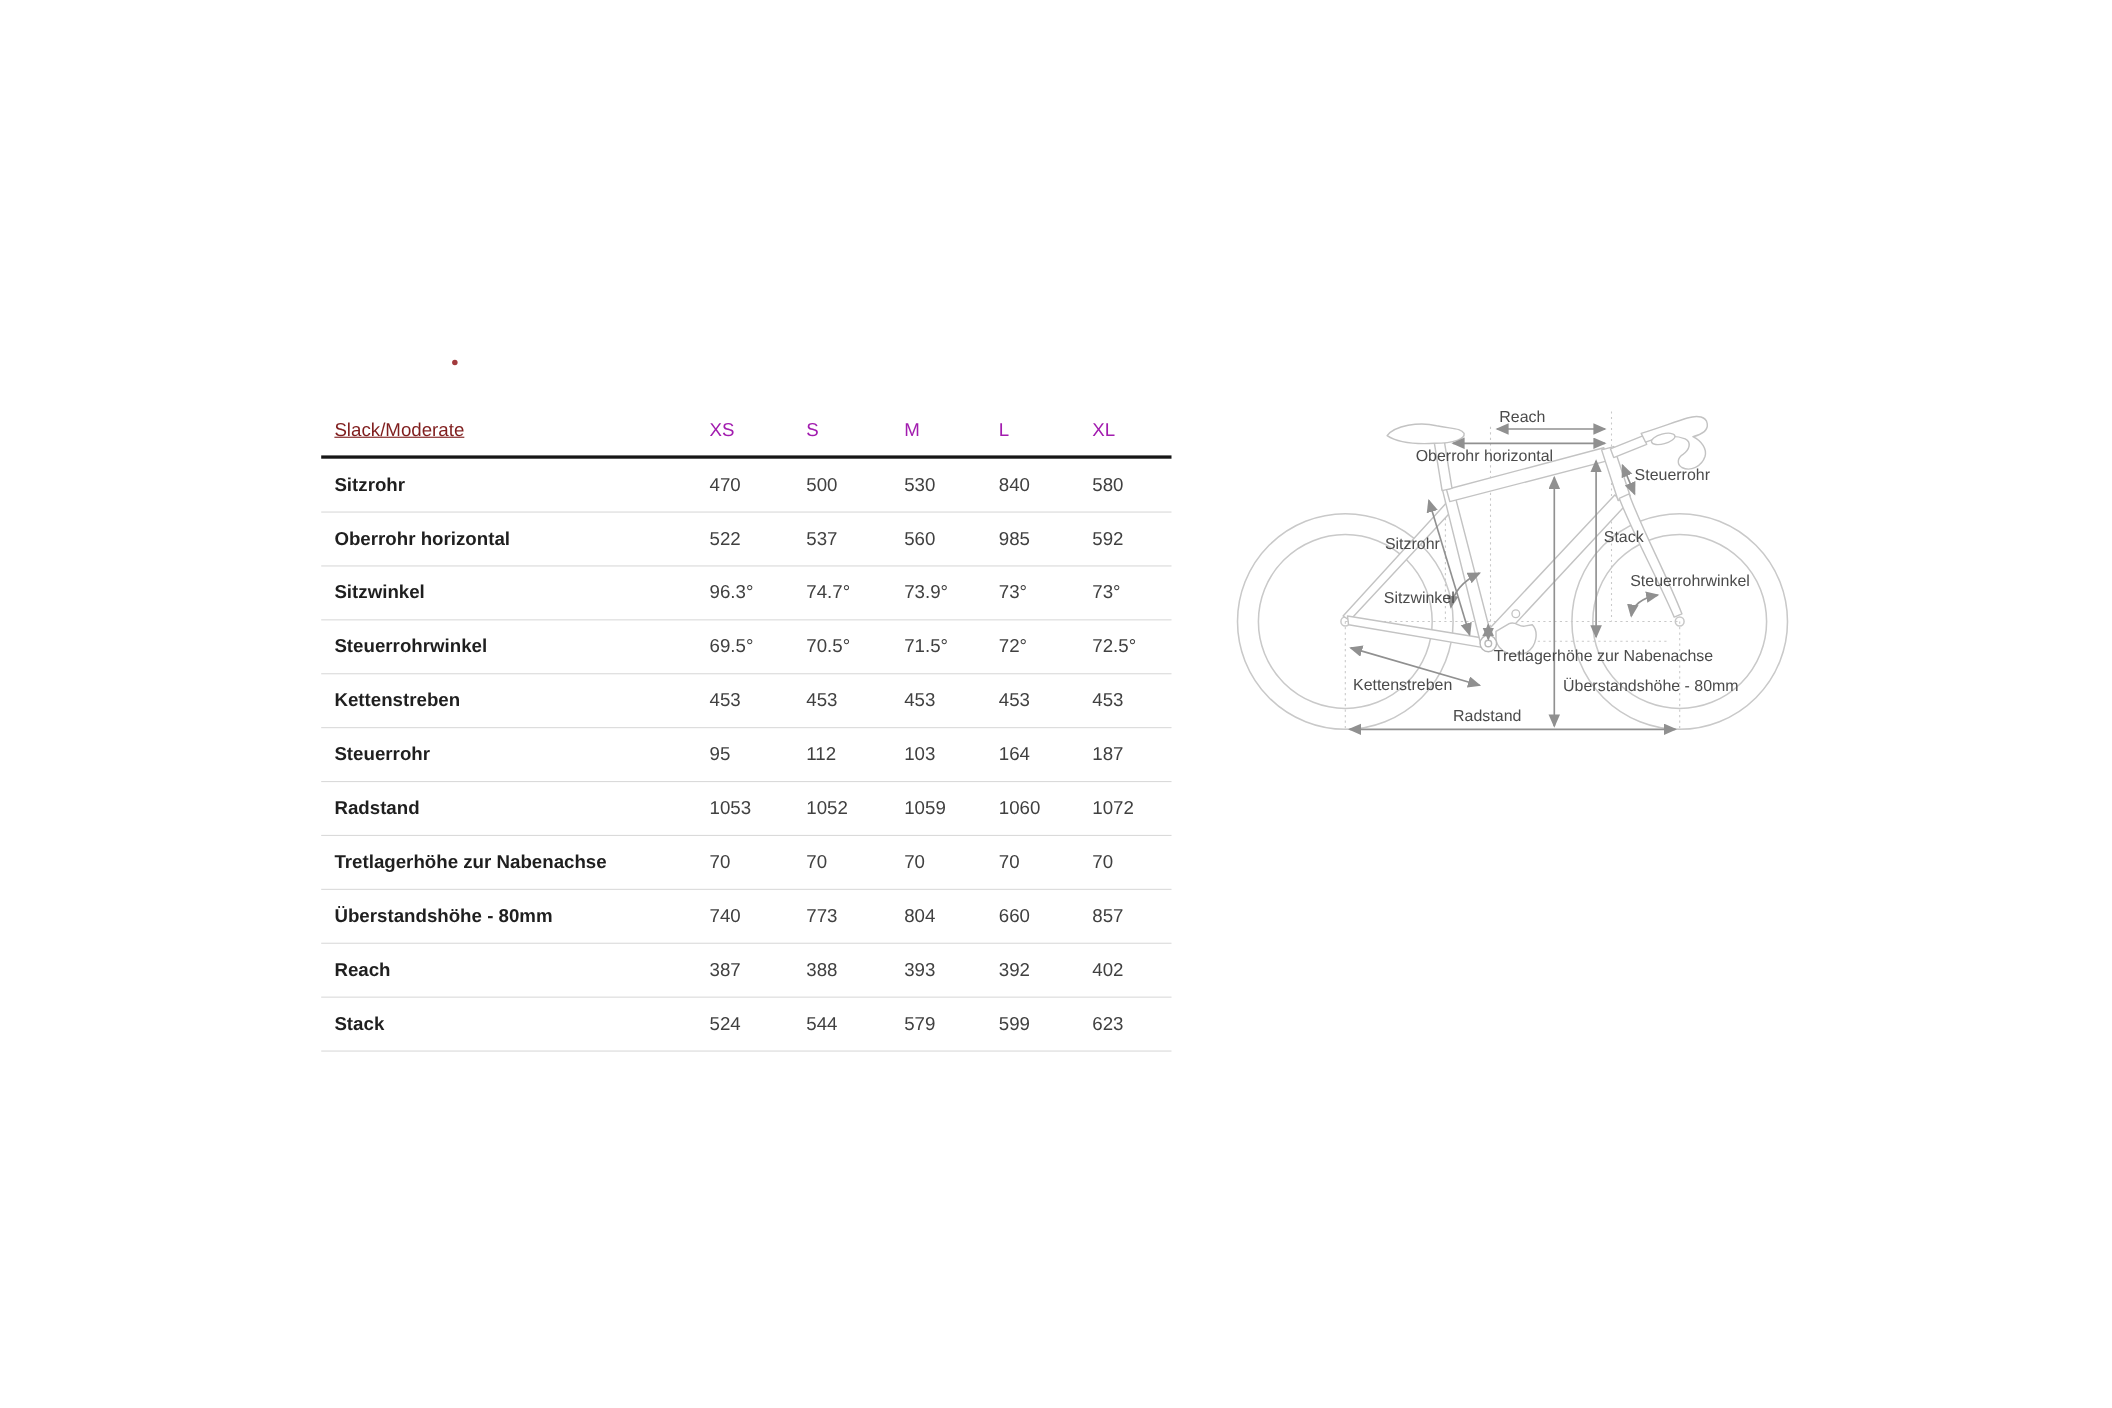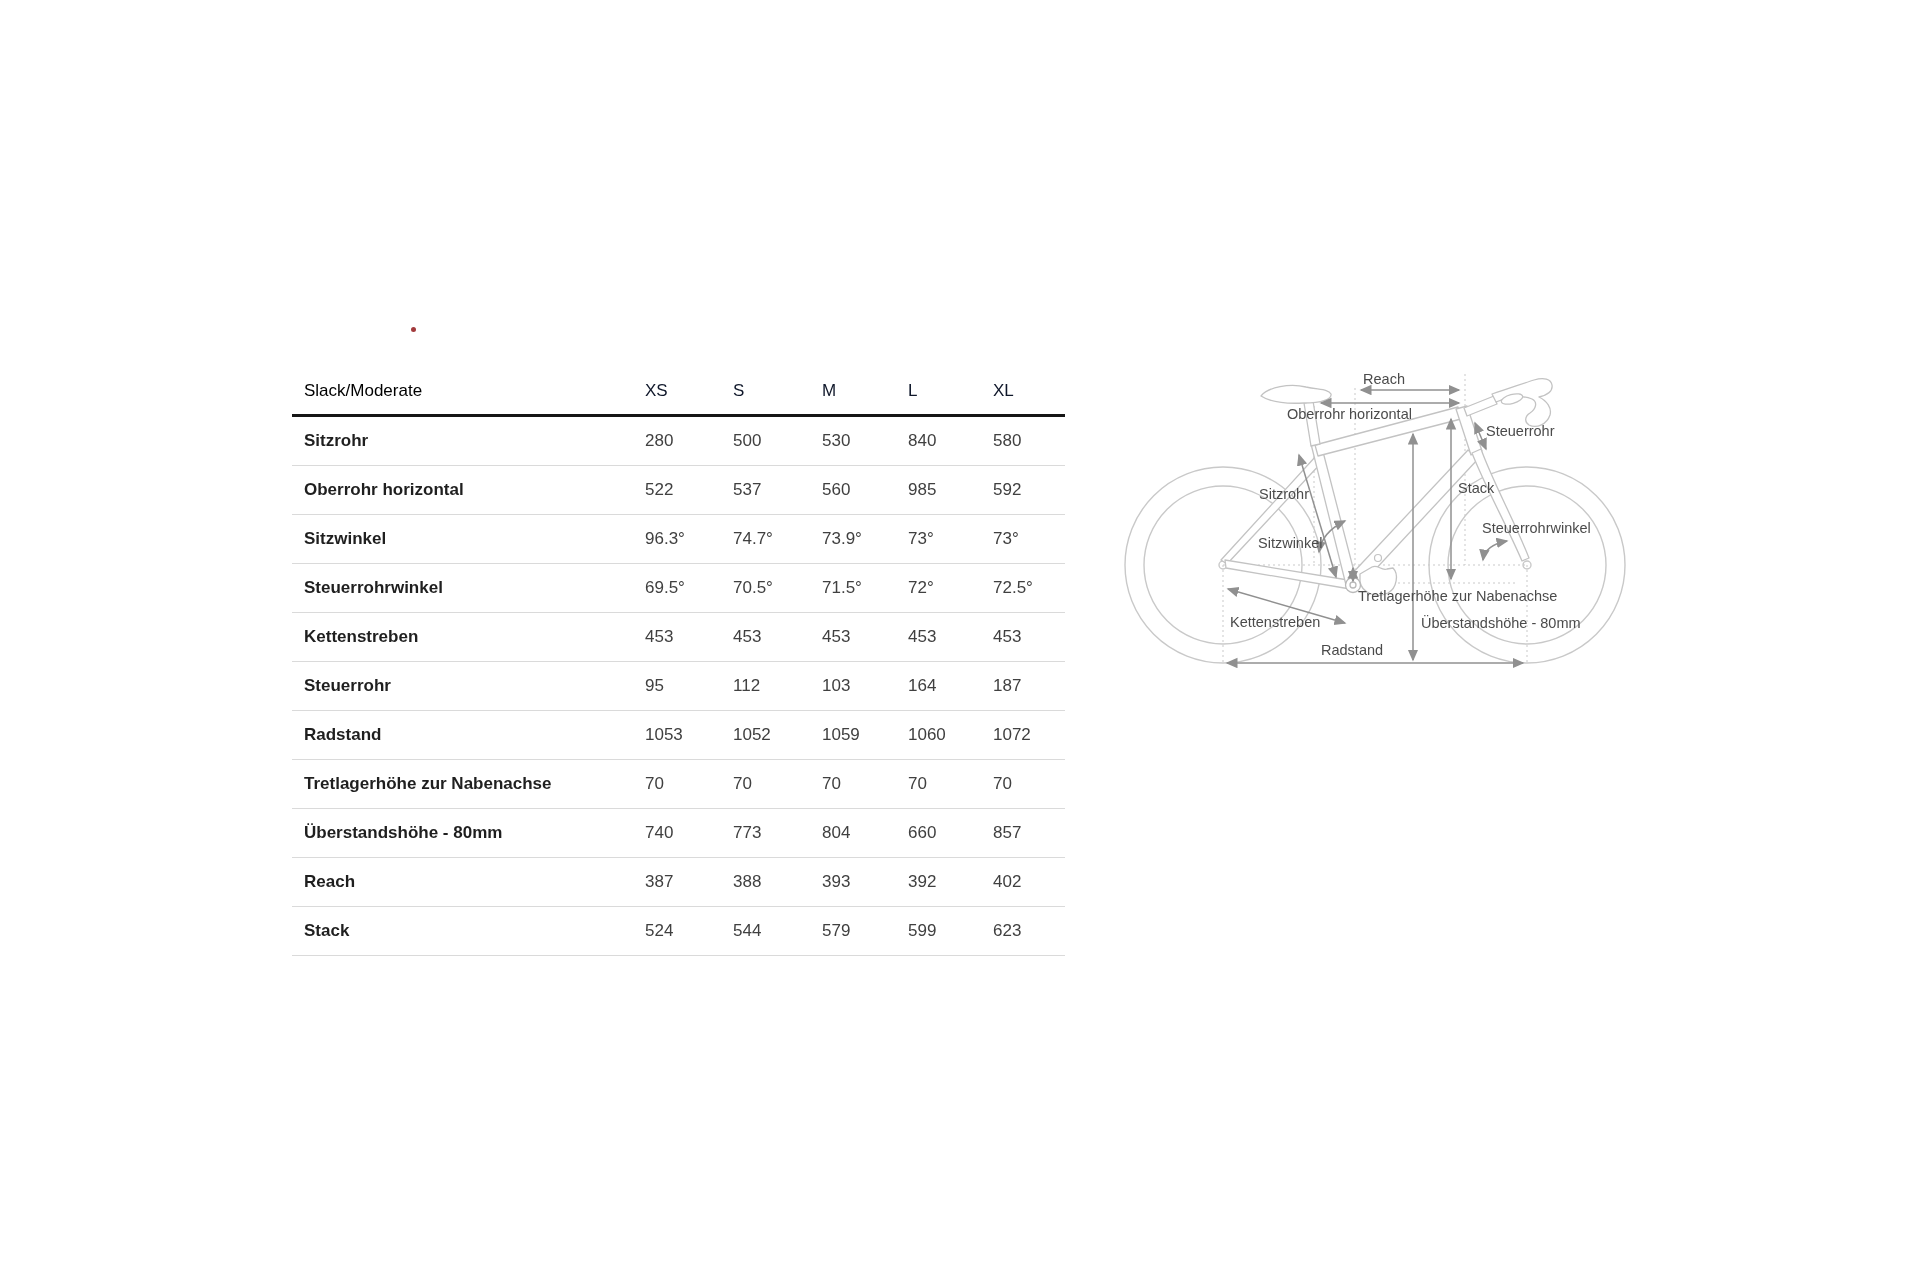--- a/index.html
+++ b/index.html
@@ -21,22 +21,22 @@
     align-items:center;
     height:49px;
     box-sizing:border-box;
     border-bottom:1px solid #dadada;
   }
   .grow.header{
     border-bottom:3px solid #161616;
   }
   .cell{white-space:nowrap;}
   .cell.rowlabel{padding-left:12px;font-weight:700;color:#1f1f1f;}
-  .header .cell.rowlabel{font-weight:400;color:#000000;}
-  .header .cell.val{color:#0f172a;}
+  .header .cell.rowlabel{font-weight:400;color:#7f1d1d;text-decoration:underline;}
+  .header .cell.val{color:#a21caf;}
   .diagram{
     position:absolute;left:1120px;top:352px;width:520px;height:330px;
   }
   .diagram text{
     font-family:"Liberation Sans", sans-serif;
     font-size:14.5px;fill:#4b4b4b;
   }
   .tube{fill:#ffffff;stroke:#c3c3c3;stroke-width:1.3;stroke-linejoin:round;}
   .wheel{fill:none;stroke:#c9c9c9;stroke-width:1.4;}
   .guide{stroke:#c9c9c9;stroke-width:1;stroke-dasharray:2 3;fill:none;}
@@ -54,21 +54,21 @@
       <div class="cell rowlabel">Slack/Moderate</div>
       <div class="cell val">XS</div>
       <div class="cell val">S</div>
       <div class="cell val">M</div>
       <div class="cell val">L</div>
       <div class="cell val">XL</div>
     </div>
 
     <div class="grow">
       <div class="cell rowlabel">Sitzrohr</div>
-      <div class="cell val">280</div>
+      <div class="cell val">470</div>
       <div class="cell val">500</div>
       <div class="cell val">530</div>
       <div class="cell val">840</div>
       <div class="cell val">580</div>
     </div>
 
     <div class="grow">
       <div class="cell rowlabel">Oberrohr horizontal</div>
       <div class="cell val">522</div>
       <div class="cell val">537</div>

